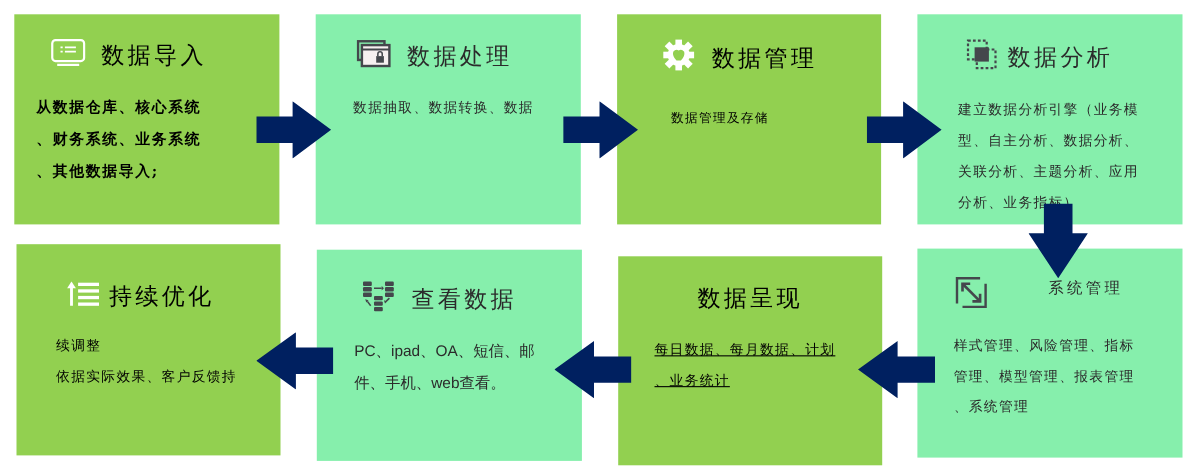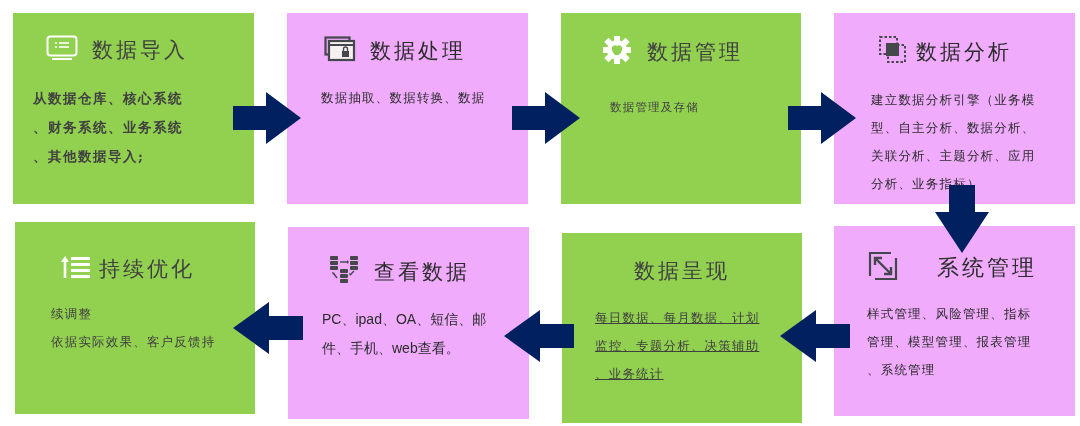--- a/index.html
+++ b/index.html
@@ -1,22 +1,22 @@
 <!DOCTYPE html>
 <html><head>
   <meta charset="utf-8">
   <style>
     html, body { margin: 0; padding: 0; }
     body {
       width: 1080px; height: 426px; background: #ffffff; position: relative; overflow: hidden;
       font-family: "DejaVu Serif", "Liberation Serif", serif;
     }
     .box { position: absolute; box-sizing: border-box; }
-    .green { background: #92d050; color: #404040; }
-    .pink { background: #f0abfc; color: #2b2b2b; }
+    .green { background: #92d050; color: #000000; }
+    .pink { background: #86efac; color: #2b2b2b; }
     .title-row { position: absolute; display: flex; align-items: center; }
     .title { font-size: 21px; letter-spacing: 3px; white-space: nowrap; }
     .icon { display: inline-block; margin-right: 14px; }
     .desc { position: absolute; font-size: 12.5px; line-height: 28px; letter-spacing: 1.2px; }
     .desc.bold { font-weight: bold; font-size: 13.5px; line-height: 29px; letter-spacing: 1.5px; }
     .desc .sans { font-family: "Liberation Sans", sans-serif; font-size: 14px; letter-spacing: 0; }
     .arrow { position: absolute; }
   </style>
 </head>
 <body>
@@ -108,36 +108,35 @@
   <div class="icon" style="position:absolute;left:33px;top:24px;">
     <svg width="32" height="32" viewBox="0 0 32 32">
       <polyline points="24,3 3,3 3,26" fill="none" stroke="#44474c" stroke-width="2.2"></polyline>
       <polyline points="8,29 29,29 29,8" fill="none" stroke="#44474c" stroke-width="2.2"></polyline>
       <line x1="8" y1="8" x2="24" y2="24" stroke="#44474c" stroke-width="2.4"></line>
       <polyline points="8,15 8,8 15,8" fill="none" stroke="#44474c" stroke-width="2.4"></polyline>
       <polyline points="17,24 24,24 24,17" fill="none" stroke="#44474c" stroke-width="2.4"></polyline>
     </svg>
   </div>
   <div class="title-row" style="left:103px;top:27px;">
-    <span class="title" style="font-size:22px;">系统管理</span>
+    <span class="title" style="font-size:14px;margin-left:16px;">系统管理</span>
   </div>
   <div class="desc" style="left:33px;top:74px;">
     <div>样式管理、风险管理、指标</div>
     <div>管理、模型管理、报表管理</div>
     <div>、系统管理</div>
   </div>
 </div>
 
 <div class="box green" style="left:562px;top:233px;width:240px;height:190px;">
   <div class="title-row" style="left:72px;top:24px;">
     <span class="title">数据呈现</span>
   </div>
   <div class="desc" style="left:33px;top:71px;text-decoration:underline;">
     <div>每日数据、每月数据、计划</div>
-    <div>监控、专题分析、决策辅助</div>
     <div>、业务统计</div>
   </div>
 </div>
 
 <div class="box pink" style="left:288px;top:227px;width:241px;height:192px;">
   <div class="title-row" style="left:40px;top:27px;">
     <span class="icon">
       <svg width="32" height="32" viewBox="0 0 32 32">
         <g fill="#44474c">
           <rect x="2" y="2" width="8" height="4" rx="1"></rect>

